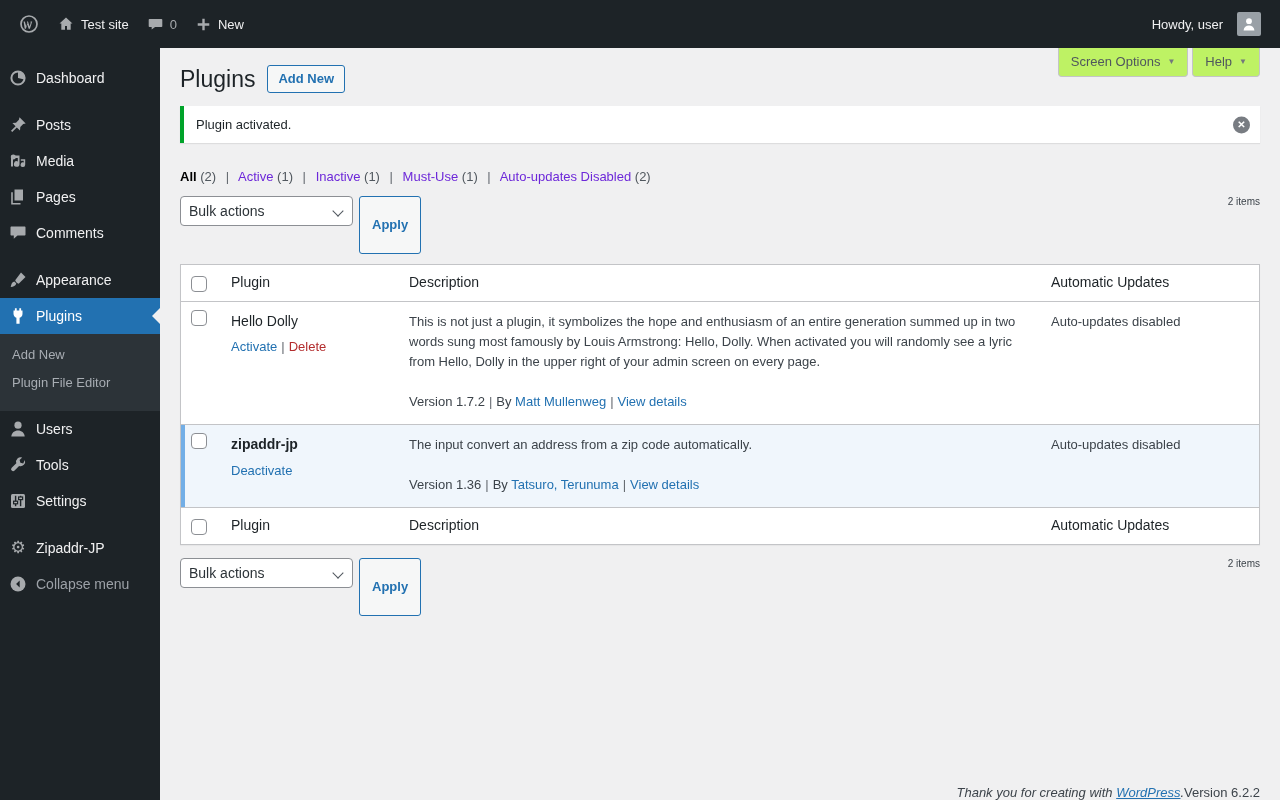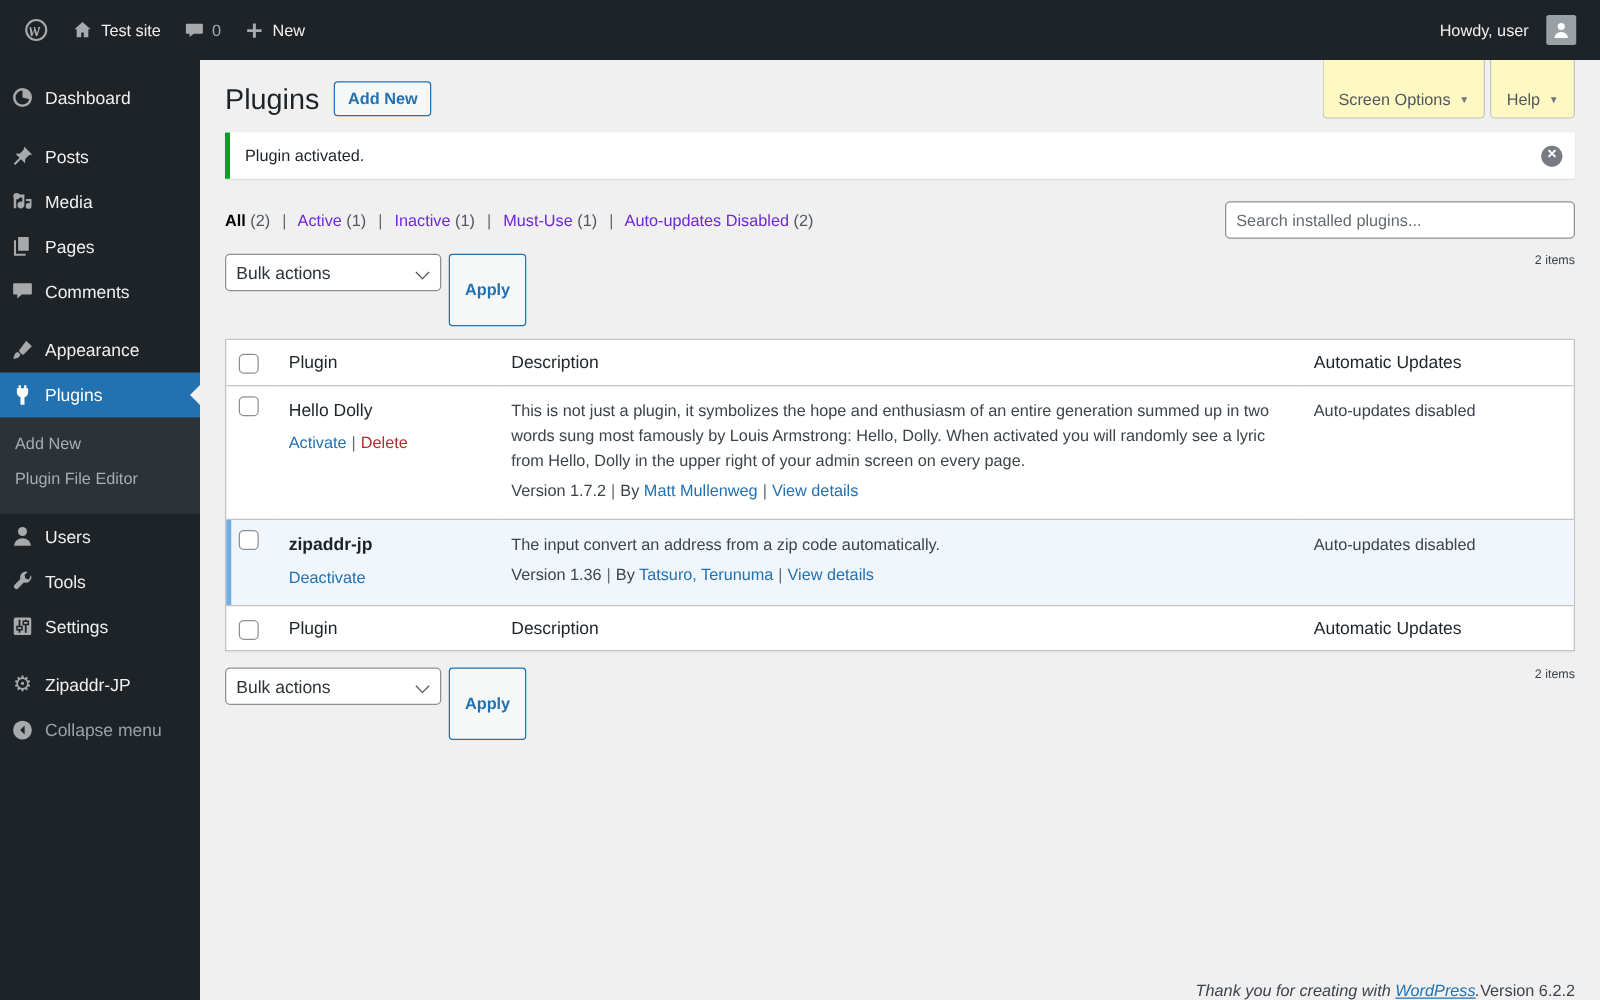--- a/index.html
+++ b/index.html
@@ -46,22 +46,22 @@
   .submenu { background: #2c3338; padding: 7px 0 14px; }
   .submenu .smi { display: block; padding: 6px 12px; color: #a8adb3; font-size: 13px; line-height: 16px; cursor: pointer; }
   .submenu .smi.current { color: #fff; font-weight: bold; }
   .mi.collapse { color: #9ca1a7; }
   .mi-glyph { font-size: 17px; line-height: 20px; }
 
   
   .content { flex: 1; position: relative; display: flex; flex-direction: column; background: #f0f0f1; }
   .screen-meta { position: absolute; top: 0; right: 20px; display: flex; gap: 4px; }
   .screen-tab {
-    background: #fef9c3; border: 1px solid #c3c4c7; border-top: none;
-    border-radius: 0 0 4px 4px; padding: 24px 12px 7px; color: #50575e;
+    background: #bef264; border: 1px solid #c3c4c7; border-top: none;
+    border-radius: 0 0 4px 4px; padding: 6px 12px 7px; color: #50575e;
     display: flex; align-items: center; gap: 7px; cursor: pointer; font-size: 13px;
   }
   .screen-tab .chev { font-size: 8px; color: #72777c; }
 
   .wrap { padding: 16px 20px 0; }
   .titlerow { display: flex; align-items: center; gap: 12px; margin-bottom: 12px; }
   .page-title { font-size: 23px; font-weight: 400; color: #1d2327; margin: 0; line-height: 30px; }
   .btn {
     display: inline-block; background: #f6f7f7; border: 1px solid #2271b1; color: #2271b1;
     border-radius: 3px; padding: 5px 10px; font-size: 13px; font-weight: bold; cursor: pointer;
@@ -123,21 +123,21 @@
     appearance: none; -webkit-appearance: none; width: 16px; height: 16px; margin: 0;
     border: 1px solid #8c8f94; border-radius: 4px; background: #fff; cursor: pointer;
   }
   .plugin-name { font-size: 14px; color: #1d2327; line-height: 1.4; }
   .plugin-name.bold { font-weight: bold; }
   .row-actions { margin-top: 6px; font-size: 13px; }
   .row-actions a { color: #2271b1; }
   .row-actions a.delete { color: #b32d2e; }
   .row-actions .sep, .plugin-meta .sep { color: #646970; margin: 0 4px; }
   .plugin-desc p { margin: 0; }
-  .plugin-meta { margin-top: 4px; }
+  .plugin-meta { margin-top: 20px; }
   .plugin-meta a { color: #2271b1; }
 
   
   .site-footer { margin-top: auto; display: flex; justify-content: flex-end; padding: 0 20px 16px; color: #3c434a; }
   .thanks { font-style: italic; }
   .thanks a { color: #2271b1; text-decoration: underline; font-style: italic; }
   .footer-version { color: #3c434a; }
 </style>
 </head>
 <body>
@@ -336,21 +336,20 @@
           <span class="sep">|</span>
           <a>Inactive</a>
           <span class="count">(1)</span>
           <span class="sep">|</span>
           <a>Must-Use</a>
           <span class="count">(1)</span>
           <span class="sep">|</span>
           <a>Auto-updates Disabled</a>
           <span class="count">(2)</span>
         </div>
-        <input class="search-input" type="text" placeholder="Search installed plugins..." style="">
       </div>
 
       <div class="tablenav top">
         <span class="select-wrap">
           <select>
             <option>Bulk actions</option>
           </select>
         </span>
         <button class="btn apply-btn">Apply</button>
         <span class="items-count">2 items</span>

